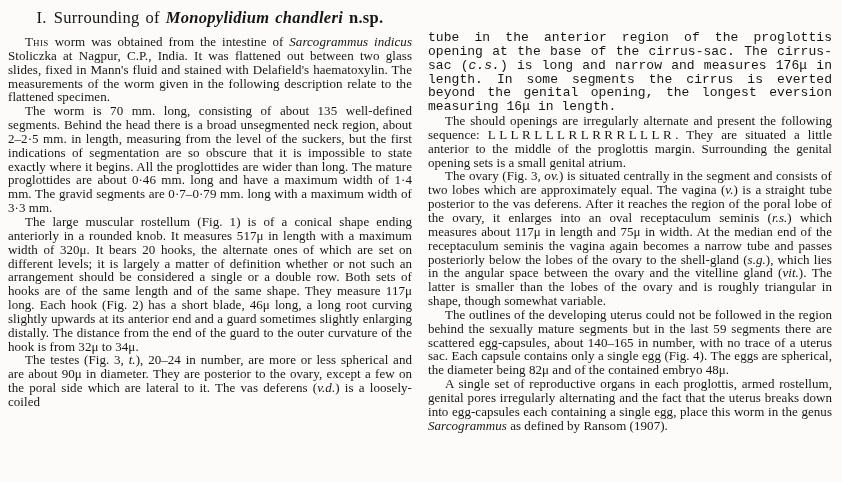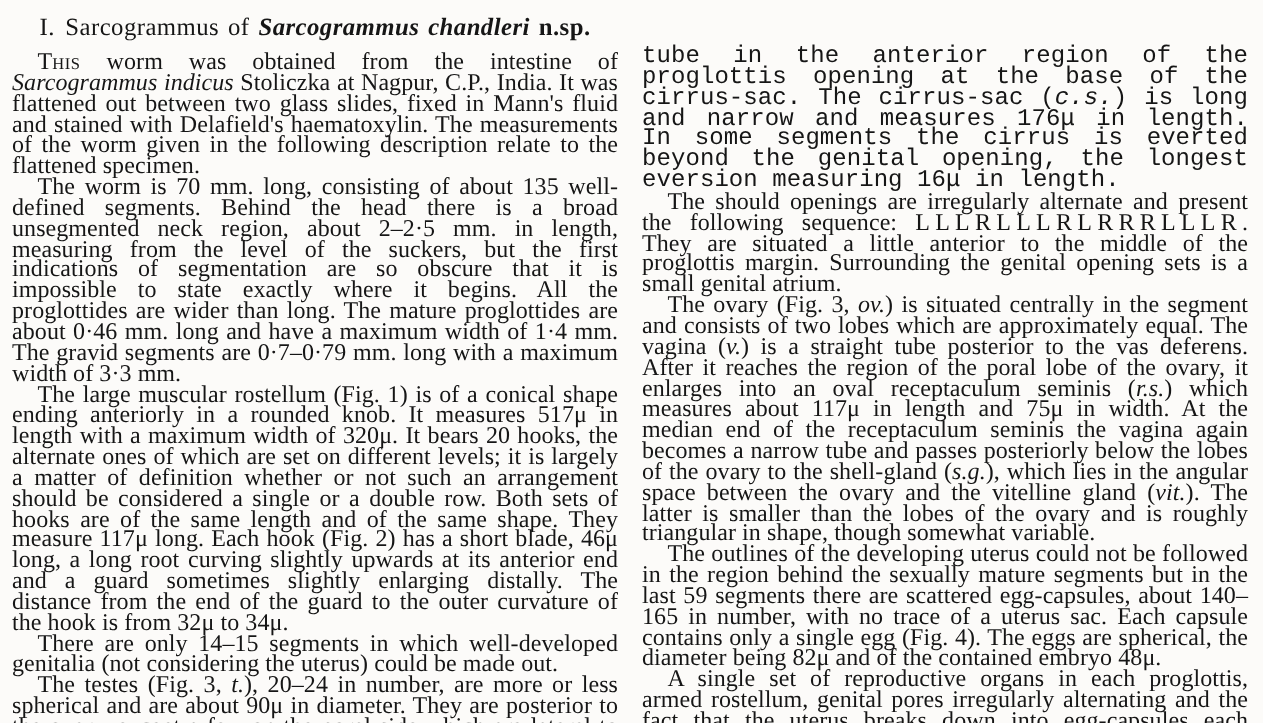--- a/index.html
+++ b/index.html
@@ -29,39 +29,38 @@
     white-space: nowrap;
   }
   .title .gap { display: inline-block; width: 7px; }
   .s-bi { font-style: italic; font-weight: 700; }
   .s-b  { font-weight: 700; text-align: center; }
   .s-i  { font-style: italic; }
   .s-sc { font-variant: small-caps; letter-spacing: 0.4px; }
   .s-sp { letter-spacing: 3.5px; }
   .para {
     margin: 0;
-    font-size: 16px;
+    font-size: 13px;
     line-height: 13.85px;
     text-align: justify;
     text-indent: 17px;
     letter-spacing: 0.05px;
   }
   .para.noindent { text-indent: 0; font-family: Liberation Mono, monospace; }
 </style>
 </head>
 <body>
 
 <div class="page">
   <div class="col col-left">
-    <h1 class="title"><span>I.</span><span class="gap"></span><span>Sarcogrammus of </span><span class="s-bi">Sarcogrammus chandleri</span><span class="s-b"> n.sp.</span></h1>
+    <h1 class="title"><span>I.</span><span class="gap"></span><span>Surrounding of </span><span class="s-bi">Monopylidium chandleri</span><span class="s-b"> n.sp.</span></h1>
     <div class="paras">
         <p class="para"><span>T</span><span class="s-sc">his</span><span> worm was obtained from the intestine of </span><span class="s-i">Sarcogrammus indicus</span><span> Stoliczka at Nagpur, C.P., India. It was flattened out between two glass slides, fixed in Mann's fluid and stained with Delafield's haematoxylin. The measurements of the worm given in the following description relate to the flattened specimen.</span></p>
         <p class="para"><span>The worm is 70 mm. long, consisting of about 135 well-defined segments. Behind the head there is a broad unsegmented neck region, about 2–2·5 mm. in length, measuring from the level of the suckers, but the first indications of segmentation are so obscure that it is impossible to state exactly where it begins. All the proglottides are wider than long. The mature proglottides are about 0·46 mm. long and have a maximum width of 1·4 mm. The gravid segments are 0·7–0·79 mm. long with a maximum width of 3·3 mm.</span></p>
         <p class="para"><span>The large muscular rostellum (Fig. 1) is of a conical shape ending anteriorly in a rounded knob. It measures 517μ in length with a maximum width of 320μ. It bears 20 hooks, the alternate ones of which are set on different levels; it is largely a matter of definition whether or not such an arrangement should be considered a single or a double row. Both sets of hooks are of the same length and of the same shape. They measure 117μ long. Each hook (Fig. 2) has a short blade, 46μ long, a long root curving slightly upwards at its anterior end and a guard sometimes slightly enlarging distally. The distance from the end of the guard to the outer curvature of the hook is from 32μ to 34μ.</span></p>
-        <p class="para"><span>There are only 14–15 segments in which well-developed genitalia (not considering the uterus) could be made out.</span></p>
         <p class="para"><span>The testes (Fig. 3, </span><span class="s-i">t.</span><span>), 20–24 in number, are more or less spherical and are about 90μ in diameter. They are posterior to the ovary, except a few on the poral side which are lateral to it. The vas deferens (</span><span class="s-i">v.d.</span><span>) is a loosely-coiled</span></p>
       </div>
   </div>
   <div class="col col-right">
     <div class="paras">
         <p class="para noindent"><span>tube in the anterior region of the proglottis opening at the base of the cirrus-sac. The cirrus-sac (</span><span class="s-i">c.s.</span><span>) is long and narrow and measures 176μ in length. In some segments the cirrus is everted beyond the genital opening, the longest eversion measuring 16μ in length.</span></p>
         <p class="para"><span>The should openings are irregularly alternate and present the following sequence: </span><span class="s-sp">LLLRLLLRLRRRLLLR</span><span>. They are situated a little anterior to the middle of the proglottis margin. Surrounding the genital opening sets is a small genital atrium.</span></p>
         <p class="para"><span>The ovary (Fig. 3, </span><span class="s-i">ov.</span><span>) is situated centrally in the segment and consists of two lobes which are approximately equal. The vagina (</span><span class="s-i">v.</span><span>) is a straight tube posterior to the vas deferens. After it reaches the region of the poral lobe of the ovary, it enlarges into an oval receptaculum seminis (</span><span class="s-i">r.s.</span><span>) which measures about 117μ in length and 75μ in width. At the median end of the receptaculum seminis the vagina again becomes a narrow tube and passes posteriorly below the lobes of the ovary to the shell-gland (</span><span class="s-i">s.g.</span><span>), which lies in the angular space between the ovary and the vitelline gland (</span><span class="s-i">vit.</span><span>). The latter is smaller than the lobes of the ovary and is roughly triangular in shape, though somewhat variable.</span></p>
         <p class="para"><span>The outlines of the developing uterus could not be followed in the region behind the sexually mature segments but in the last 59 segments there are scattered egg-capsules, about 140–165 in number, with no trace of a uterus sac. Each capsule contains only a single egg (Fig. 4). The eggs are spherical, the diameter being 82μ and of the contained embryo 48μ.</span></p>
         <p class="para"><span>A single set of reproductive organs in each proglottis, armed rostellum, genital pores irregularly alternating and the fact that the uterus breaks down into egg-capsules each containing a single egg, place this worm in the genus </span><span class="s-i">Sarcogrammus</span><span> as defined by Ransom (1907).</span></p>

